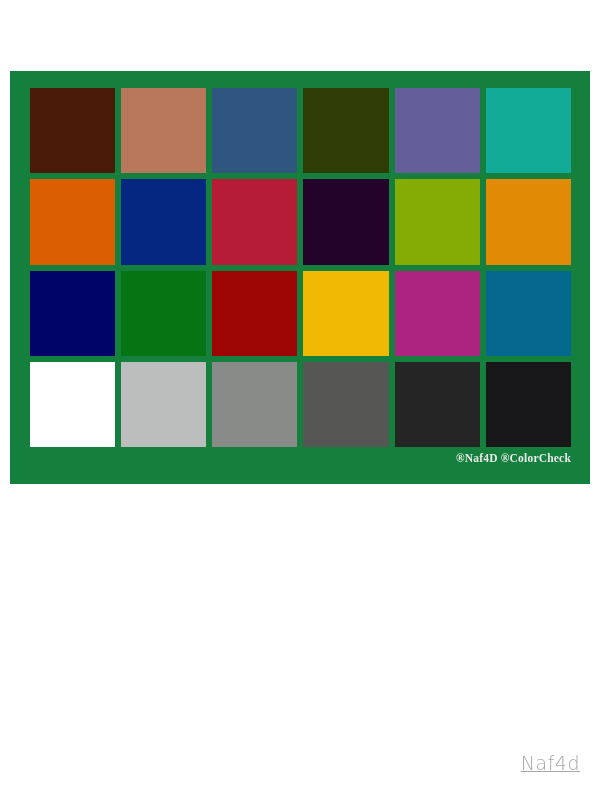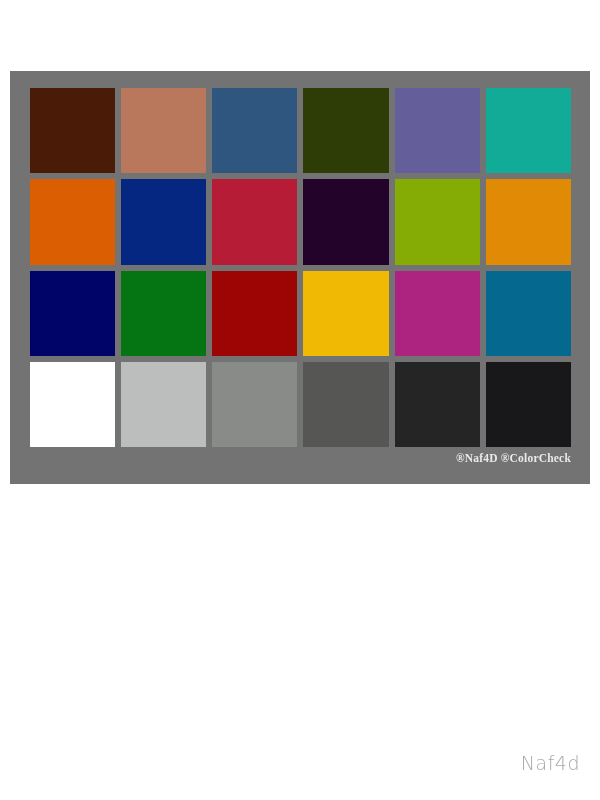--- a/index.html
+++ b/index.html
@@ -77,21 +77,21 @@
     font-size: 19px;
     font-weight: 300;
     letter-spacing: 0.5px;
   }
 </style>
 </head>
 <body style="background: rgb(255, 255, 255);">
 
 <div id="product-canvas">
 
-  <div id="color-chart-card" style="background: #737373;">
+  <div id="color-chart-card" style="background: #15803d;">
 
     <div id="swatch-grid">
         <div class="swatch" style="background: rgb(74, 28, 8);"></div>
         <div class="swatch" style="background: rgb(185, 120, 92);"></div>
         <div class="swatch" style="background: rgb(46, 86, 127);"></div>
         <div class="swatch" style="background: rgb(45, 61, 5);"></div>
         <div class="swatch" style="background: rgb(100, 95, 155);"></div>
         <div class="swatch" style="background: rgb(18, 171, 151);"></div>
         <div class="swatch" style="background: rgb(220, 94, 2);"></div>
         <div class="swatch" style="background: rgb(5, 38, 129);"></div>
@@ -110,15 +110,15 @@
         <div class="swatch" style="background: rgb(137, 139, 137);"></div>
         <div class="swatch" style="background: rgb(86, 86, 84);"></div>
         <div class="swatch" style="background: rgb(37, 37, 38);"></div>
         <div class="swatch" style="background: rgb(24, 24, 26);"></div>
       </div>
 
     <div id="chart-caption">®Naf4D ®ColorCheck</div>
 
   </div>
 
-  <div id="watermark" style="color: rgb(168, 168, 168);">Naf4d</div>
+  <div id="watermark" style="color: rgb(168, 168, 168); text-decoration: underline;">Naf4d</div>
 
 </div>
 
 </body></html>

